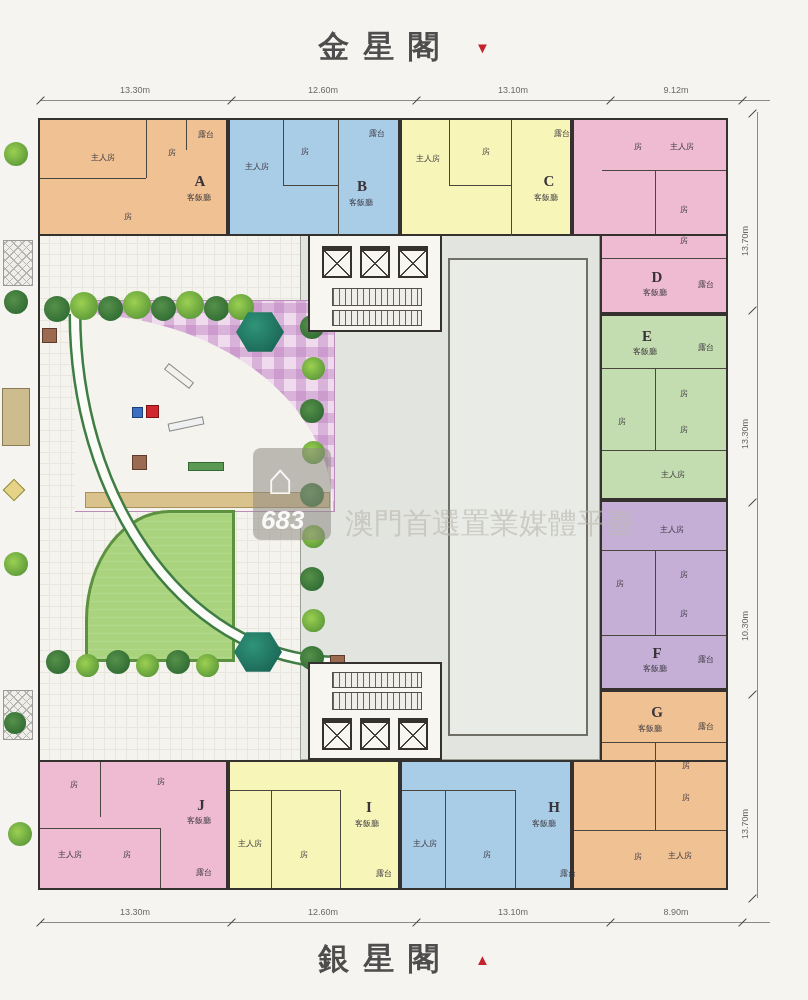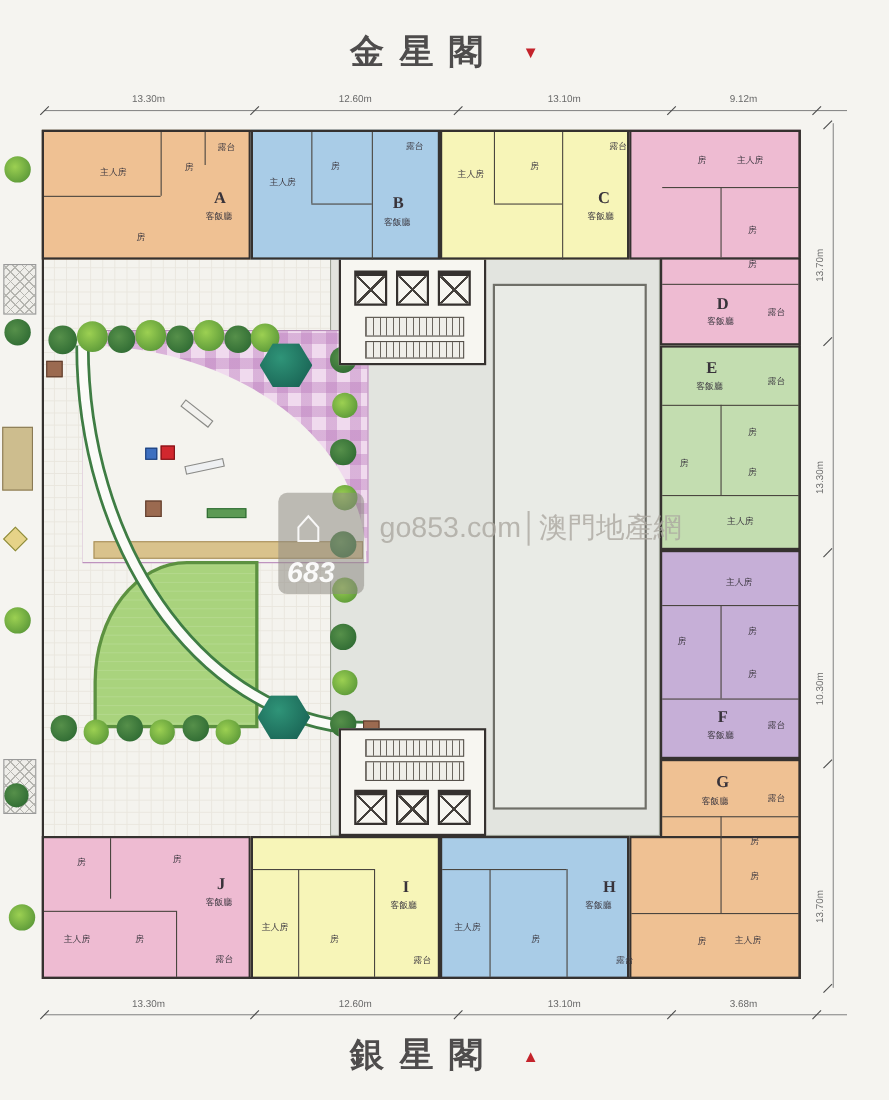--- a/index.html
+++ b/index.html
@@ -285,32 +285,32 @@
 <span class="rl" style="left:487px;top:854px;">房</span>
 <span class="rl" style="left:568px;top:873px;">露台</span>
 
 <div class="outline" style="left:38px;top:118px;width:690px;height:772px;"></div>
 
 <div class="wm" style="left:253px;top:448px;width:340px;height:104px;">
   <div class="wmlogo">
     <span class="wmhouse">⌂</span>
     <span class="wm853">683</span>
   </div>
-  <span class="wml1" style="left:92px;top:14px;">go853.com│澳門地產網</span>
+  <span class="wml2" style="left:92px;top:56px;">澳門首選置業媒體平臺</span>
 </div>
 
 <div>
   <div class="hline" style="left:40px;top:922px;width:730px;"></div>
   <div class="tick" style="left:40px;top:917px;"></div>
   <div class="tick" style="left:231px;top:917px;"></div>
   <div class="tick" style="left:416px;top:917px;"></div>
   <div class="tick" style="left:610px;top:917px;"></div>
   <div class="tick" style="left:742px;top:917px;"></div>
   <span class="dimlab" style="left:135px;top:907px;">13.30m</span>
   <span class="dimlab" style="left:323px;top:907px;">12.60m</span>
   <span class="dimlab" style="left:513px;top:907px;">13.10m</span>
-  <span class="dimlab" style="left:676px;top:907px;">3.68m</span>
+  <span class="dimlab" style="left:676px;top:907px;">8.90m</span>
 </div>
 
 <div class="btitle" style="top:938px;">
   <span>銀星閣</span>
   <span class="tri">▲</span>
 </div>
 
 </body></html>

